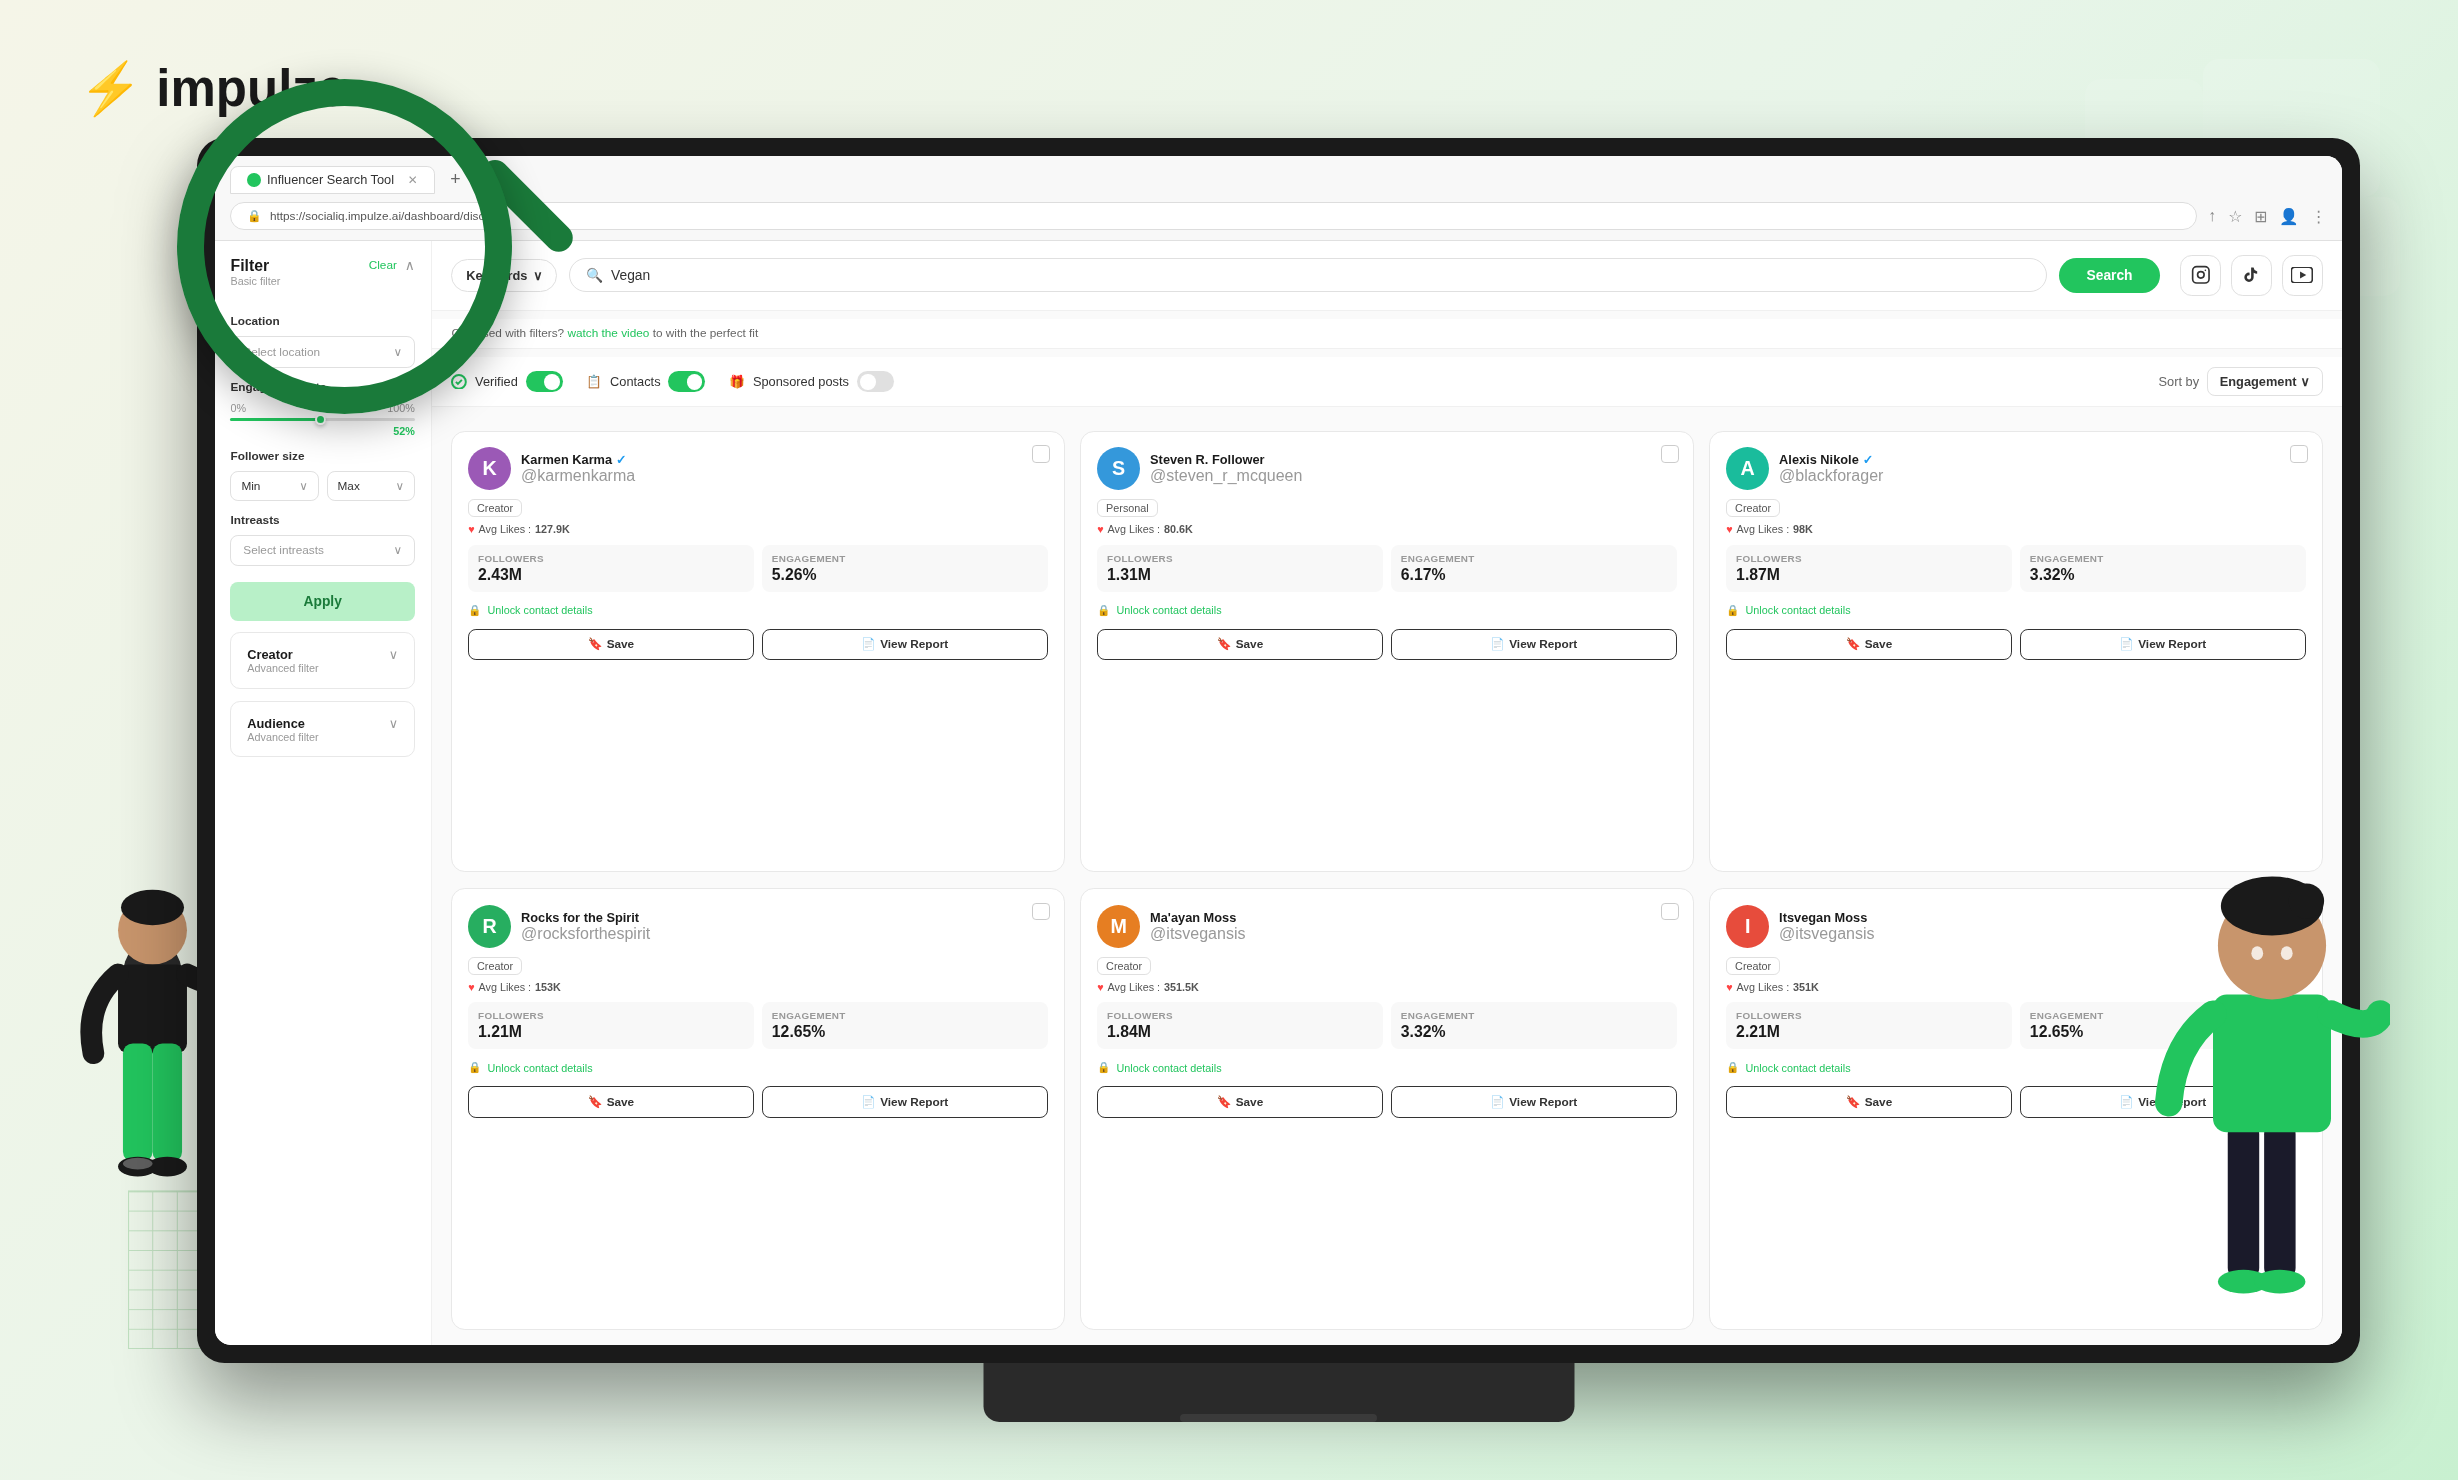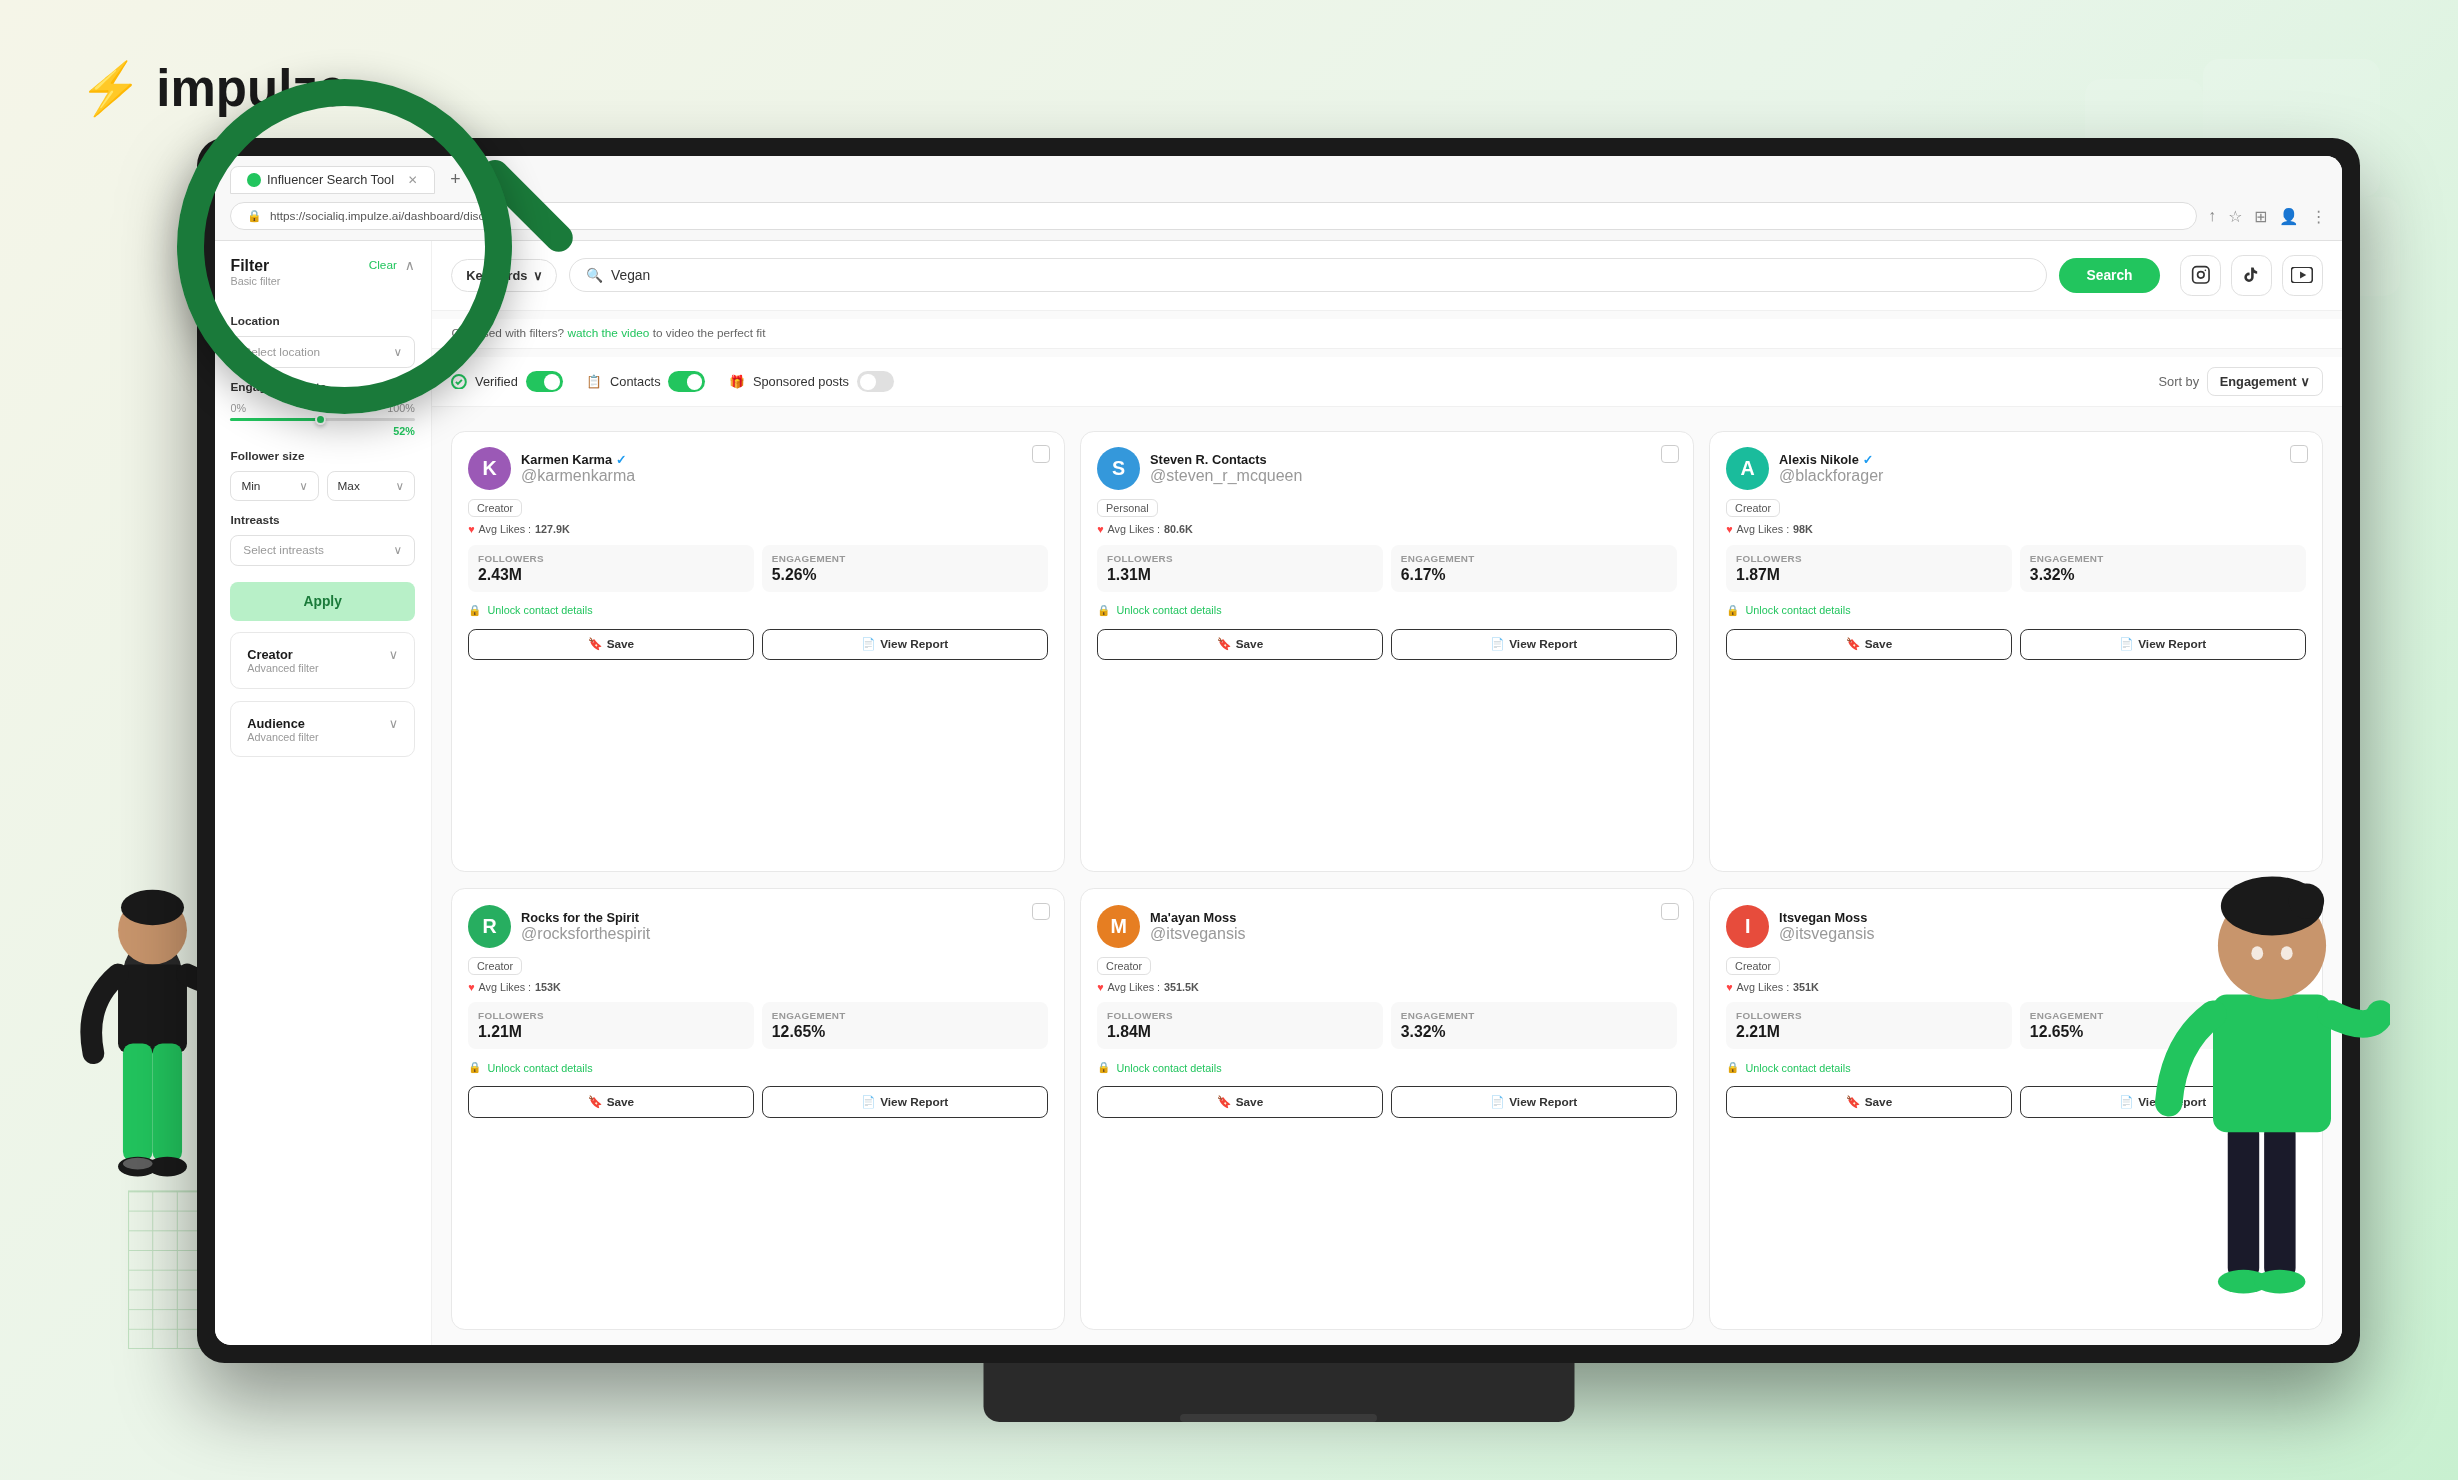--- a/index.html
+++ b/index.html
@@ -868,21 +868,21 @@
                   <rect x="0" y="0" width="24" height="18" rx="4" fill="none" stroke="#333" stroke-width="2"></rect>
                   <polygon points="10,5 10,13 17,9" fill="#333"></polygon>
                 </svg>
               </div>
             </div>
           </div>
 
           <div class="filter-hint">
             <span>Confused with filters?</span>
             <a href="#">watch the video</a>
-            <span>to video the perfect fit</span>
+            <span>to with the perfect fit</span>
           </div>
 
           <div class="filter-toggles">
             <div class="toggle-item">
               <svg width="15.8" height="15.8" viewBox="0 0 16 16">
                   <circle cx="8" cy="8" r="7" fill="none" stroke="#22c55e" stroke-width="2"></circle>
                   <polyline points="5,8 7,10 11,6" stroke="#22c55e" stroke-width="2" fill="none"></polyline>
                 </svg>
               <span>Verified</span>
               <div class="toggle-switch"></div>
@@ -953,21 +953,21 @@
       </div>
     </div>
               <div class="influencer-card">
       <div class="card-checkbox"></div>
       <div class="card-header">
         <div class="avatar">
           <div class="avatar-placeholder" style="background:#3498db;">S</div>
         </div>
         <div>
           <div class="card-name">
-            Steven R. Contacts
+            Steven R. Follower
             
           </div>
           <div class="card-handle">@steven_r_mcqueen</div>
         </div>
       </div>
       <div class="card-tag">Personal</div>
       <div class="avg-likes">
         <span class="heart-icon">♥</span>
         <span>Avg Likes : </span>
         <strong>80.6K</strong>

